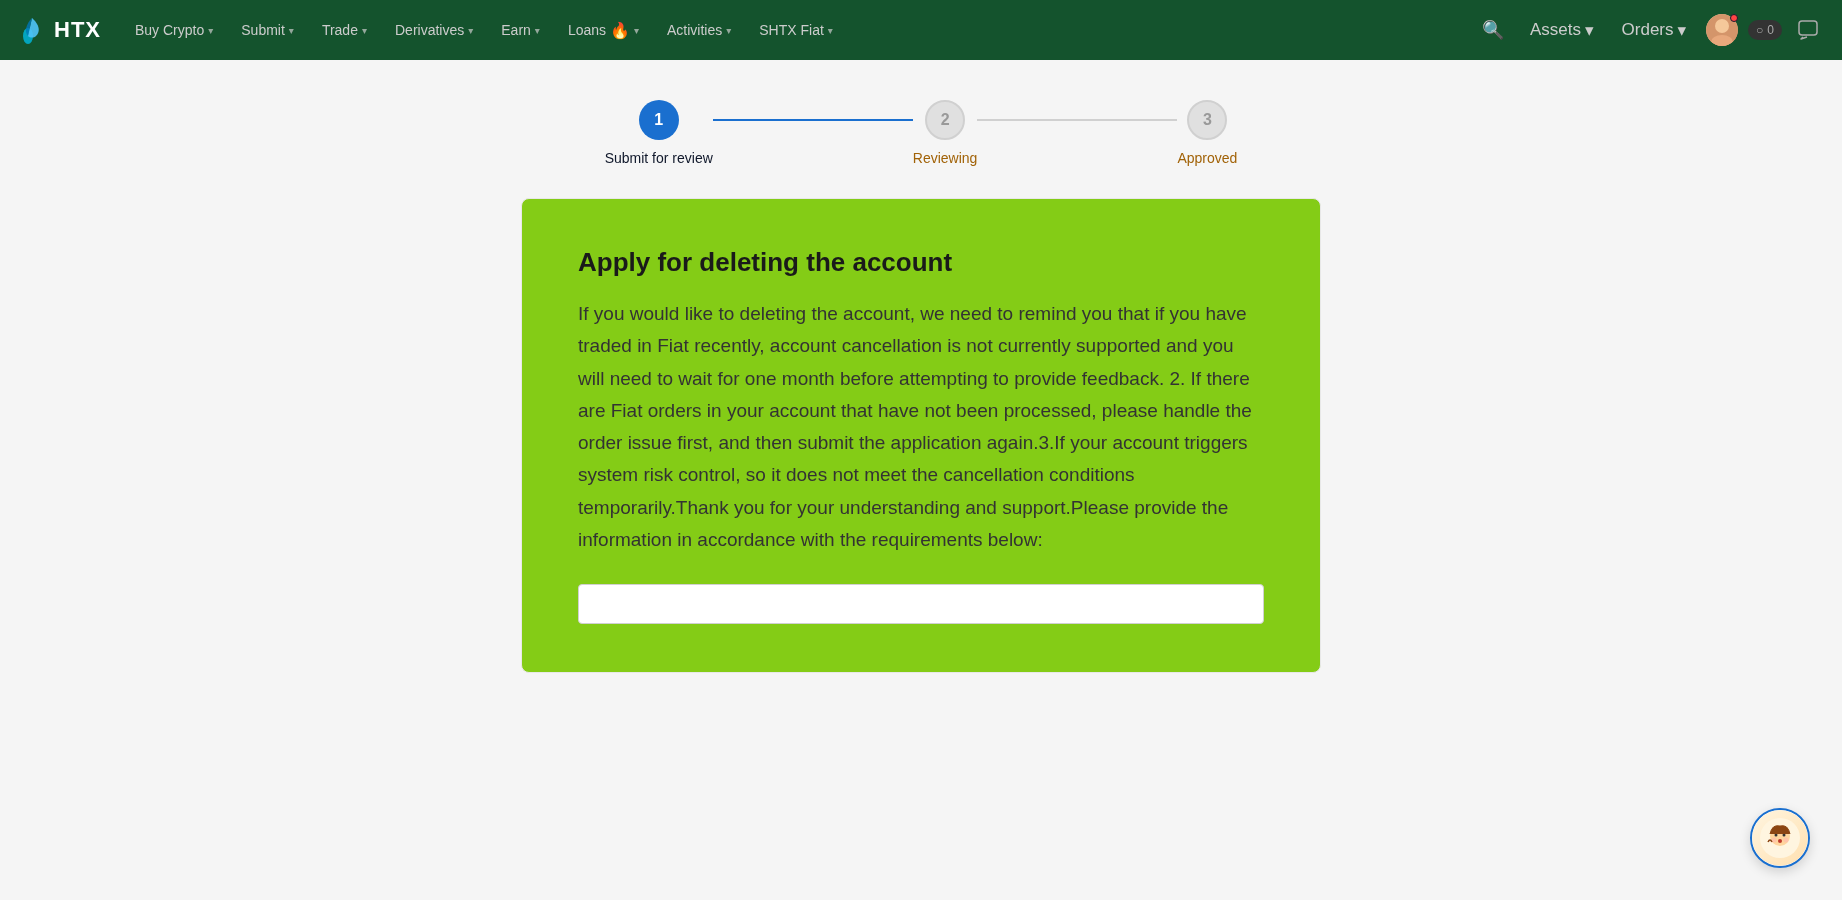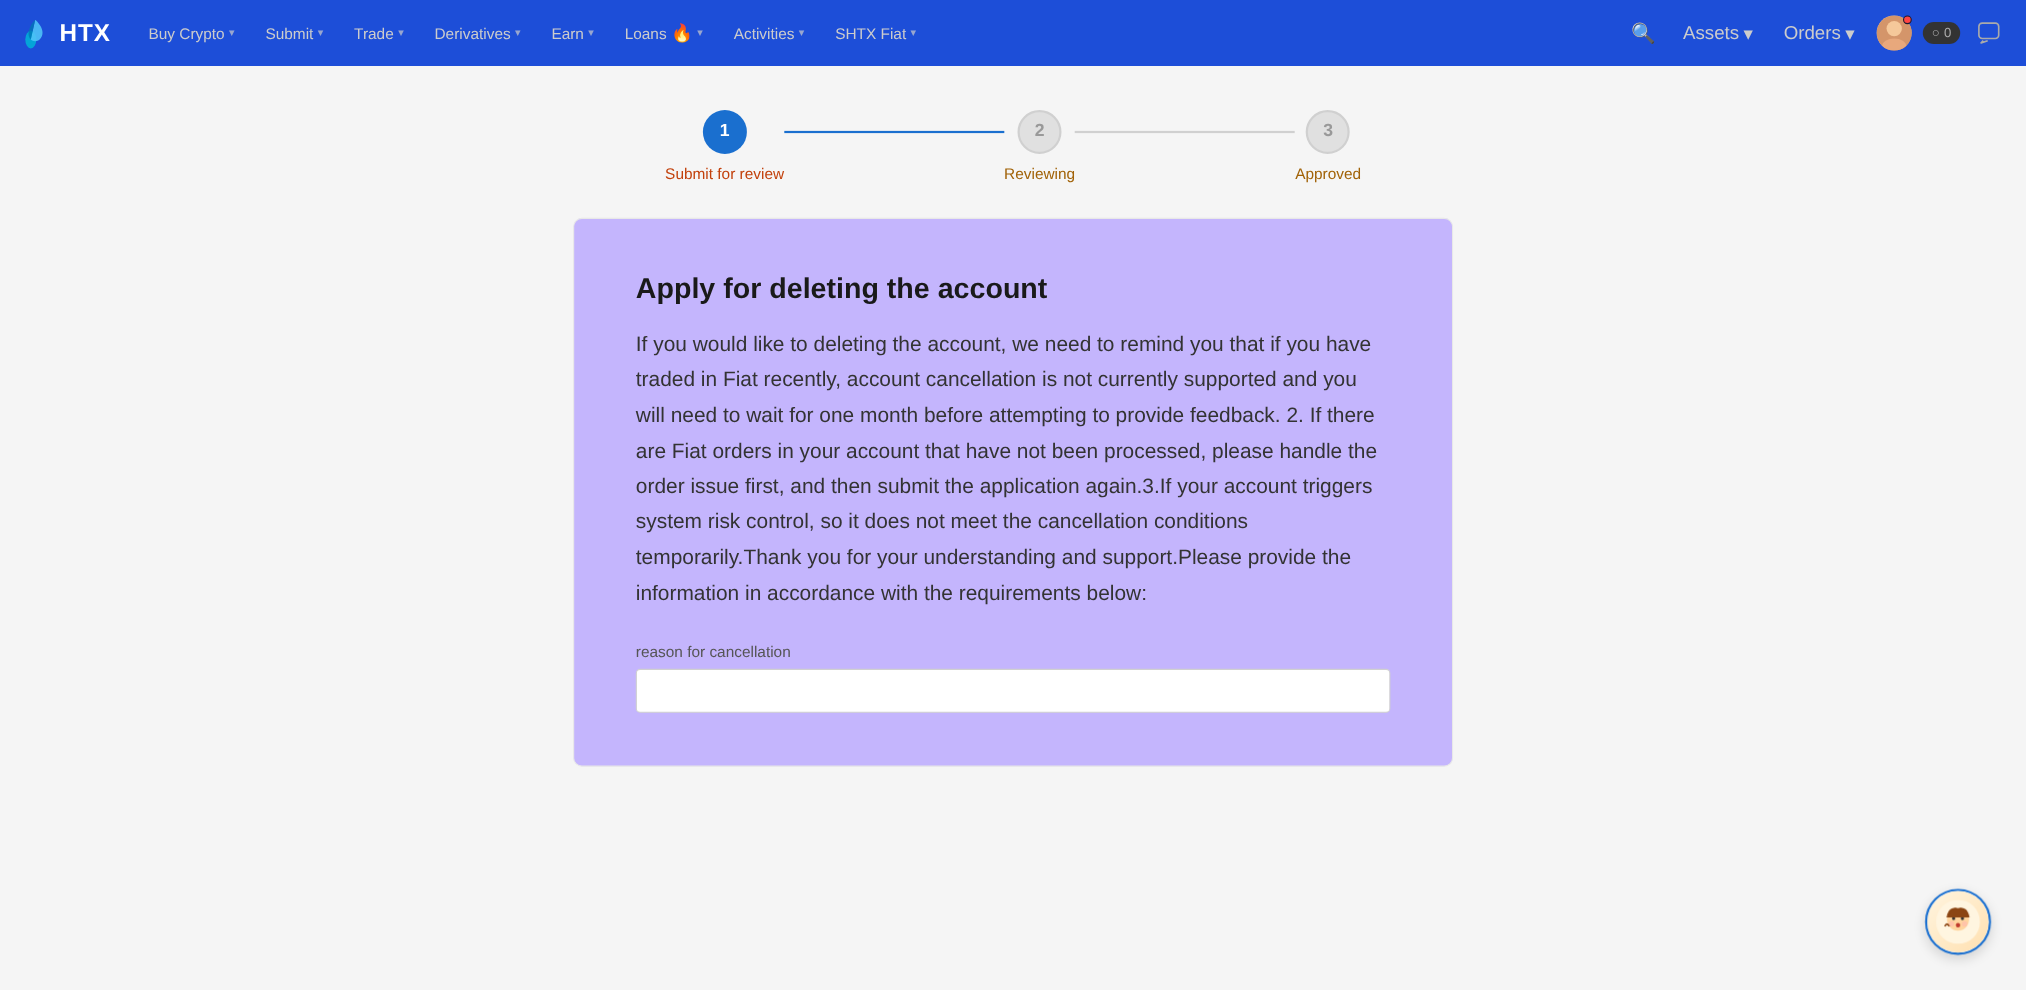--- a/index.html
+++ b/index.html
@@ -1,20 +1,20 @@
 <!DOCTYPE html>
 <html><head>
   <meta charset="utf-8">
   <style>
     * { margin: 0; padding: 0; box-sizing: border-box; }
     body { font-family: -apple-system, BlinkMacSystemFont, 'Segoe UI', sans-serif; background: #f5f5f5; }
 
     
     .navbar {
-      background: #1d4ed8;
+      background: #14532d;
       color: #fff;
       height: 60px;
       display: flex;
       align-items: center;
       padding: 0 16px;
       gap: 0;
       position: relative;
       z-index: 100;
     }
     .navbar-logo {
@@ -179,35 +179,35 @@
     .step-circle.inactive {
       background: #e0e0e0;
       color: #999;
       border: 2px solid #d0d0d0;
     }
     .step-label {
       margin-top: 10px;
       font-size: 14px;
       white-space: nowrap;
     }
-    .step-label.active { color: #c2410c; }
+    .step-label.active { color: #0f172a; }
     .step-label.inactive { color: #a16207; }
 
     .step-connector {
       flex: 1;
       height: 2px;
       margin-top: 19px;
       max-width: 200px;
     }
     .step-connector.active { background: #1a6fcf; }
     .step-connector.inactive { background: #d0d0d0; }
 
     
     .card {
-      background: #c4b5fd;
+      background: #84cc16;
       border: 1px solid #e8e8e8;
       border-radius: 8px;
       padding: 48px 56px;
       max-width: 800px;
       width: 100%;
     }
     .card-title {
       font-size: 26px;
       font-weight: 600;
       color: #1a1a1a;
@@ -376,21 +376,20 @@
       <div class="step-circle inactive">
         <span>3</span>
       </div>
       <div class="step-label inactive">Approved</div>
     </div>
   </div>
 
   <div class="card">
     <div class="card-title">Apply for deleting the account</div>
     <div class="card-body">If you would like to deleting the account, we need to remind you that if you have traded in Fiat recently, account cancellation is not currently supported and you will need to wait for one month before attempting to provide feedback. 2. If there are Fiat orders in your account that have not been processed, please handle the order issue first, and then submit the application again.3.If your account triggers system risk control, so it does not meet the cancellation conditions temporarily.Thank you for your understanding and support.Please provide the information in accordance with the requirements below:</div>
-    <div class="field-label">reason for cancellation</div>
     <input class="field-input" type="text" placeholder="" style="">
   </div>
 
 </div>
 
 <div class="support-bubble">
   <div class="support-bubble-inner">
     <svg width="40" height="40" viewBox="0 0 40 40">
       <circle cx="20" cy="20" r="20" fill="#fff5e0"></circle>
 

